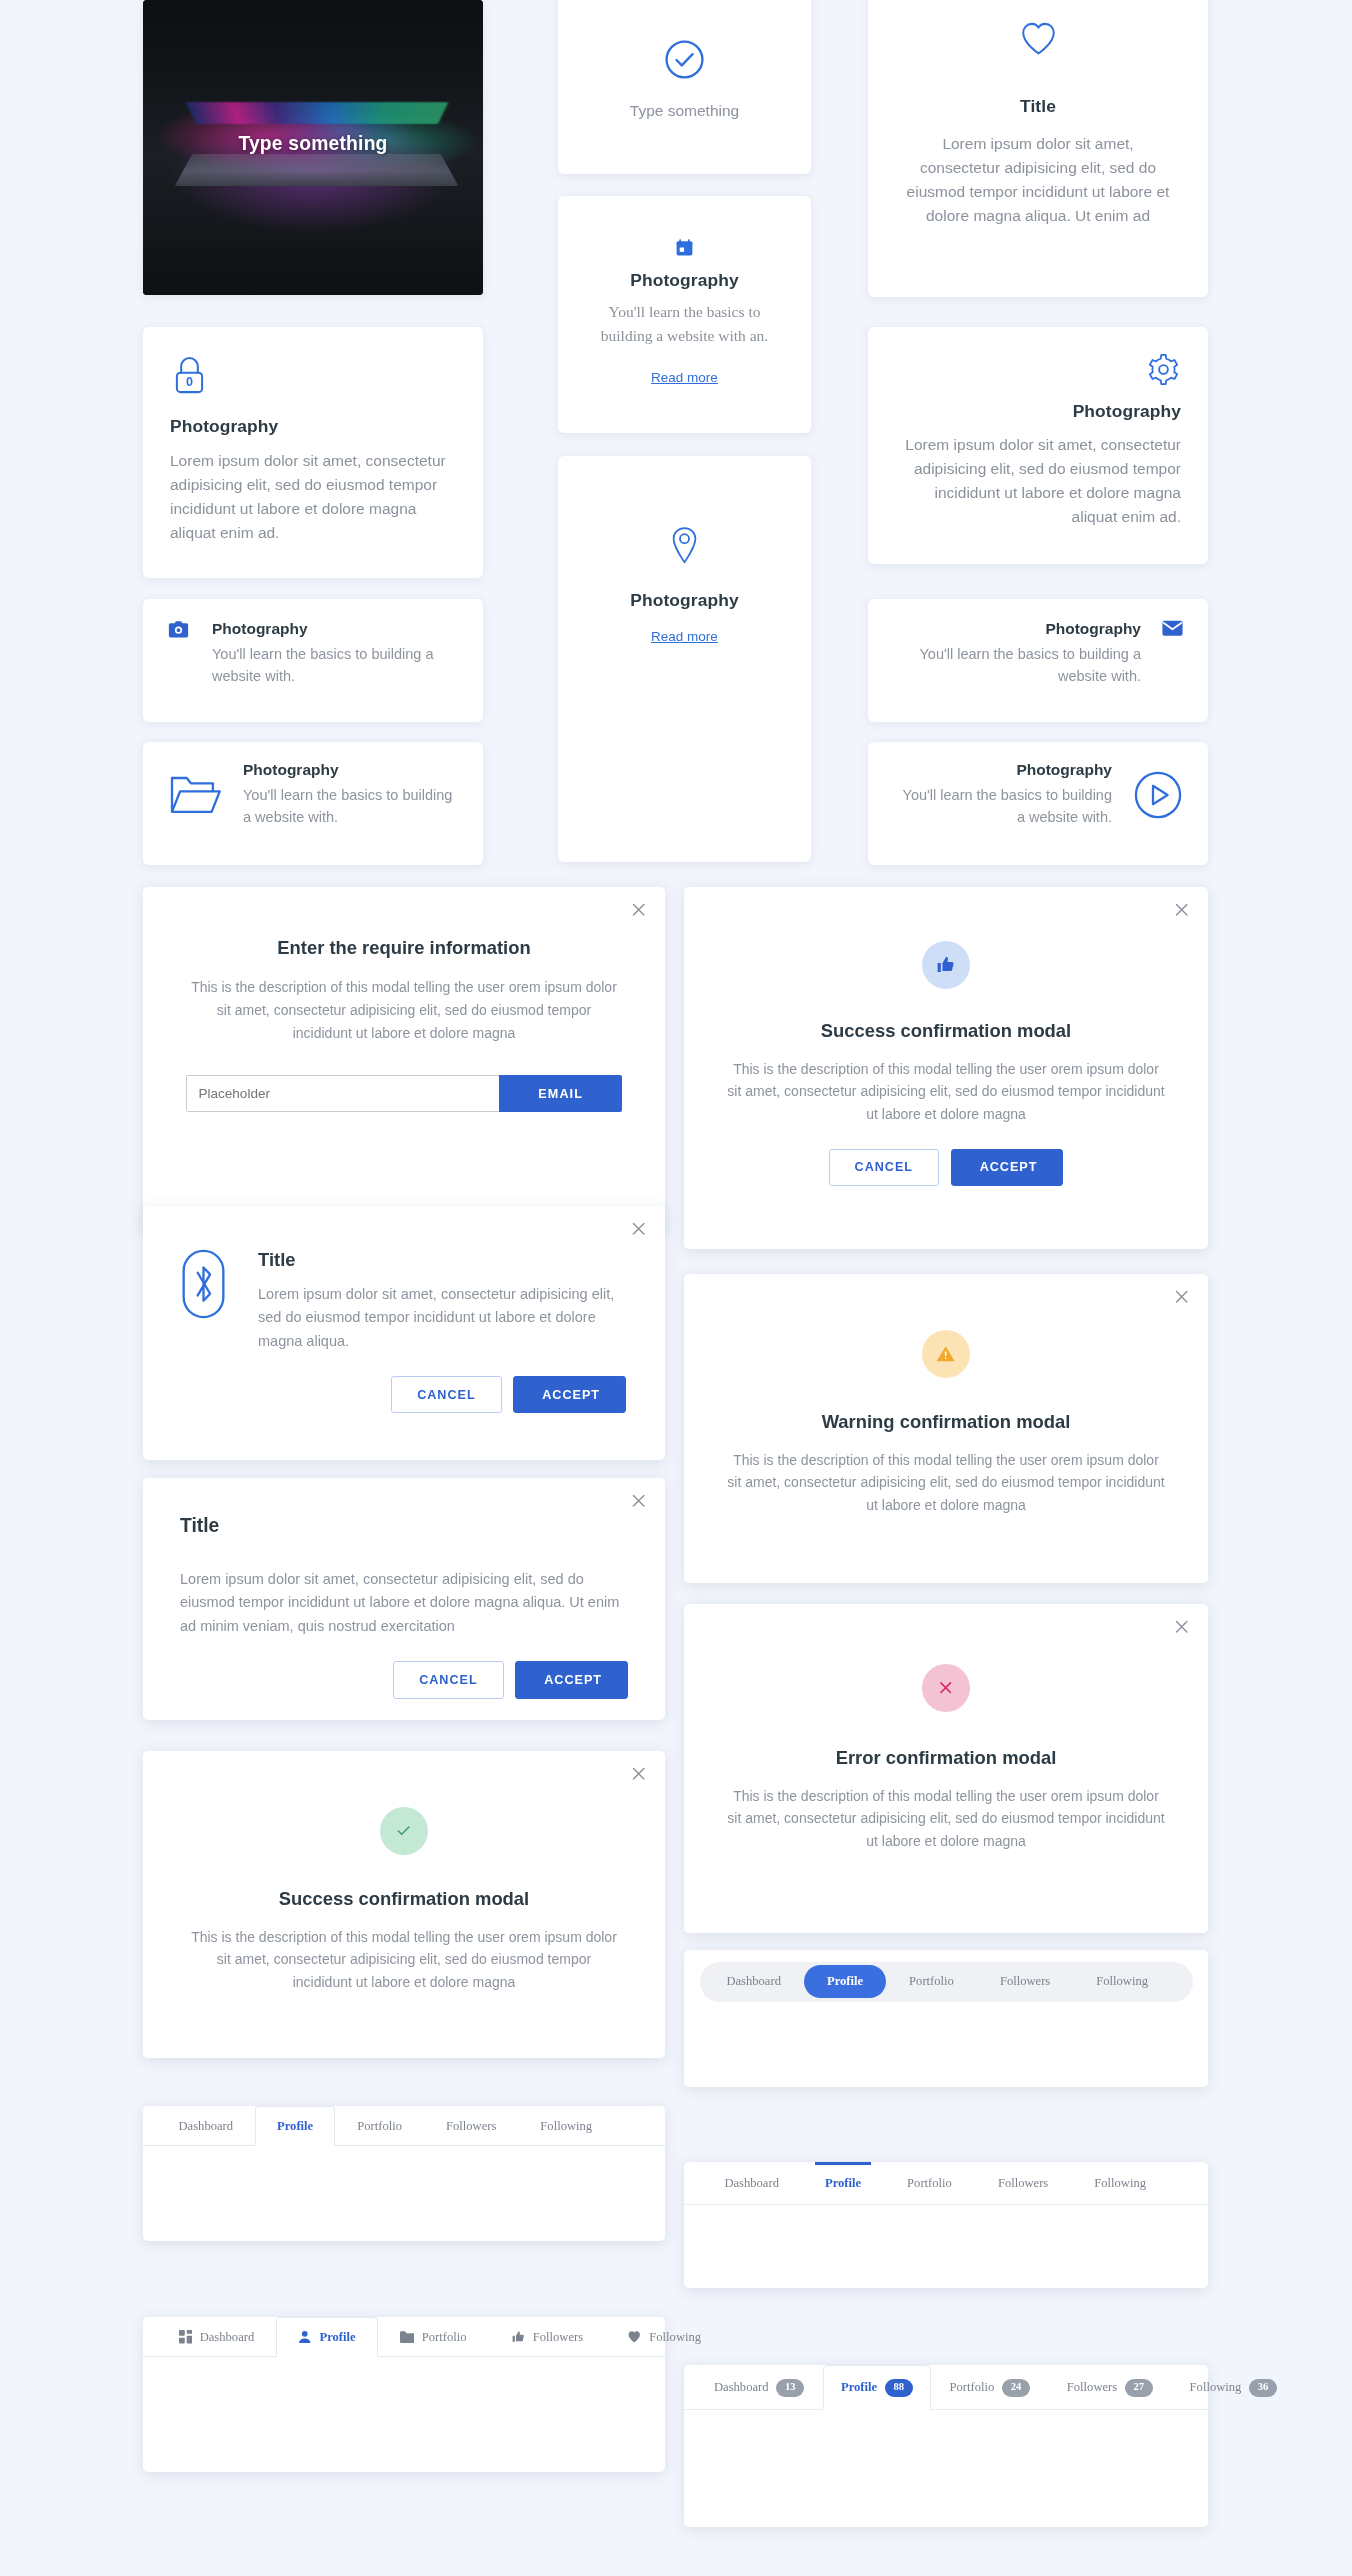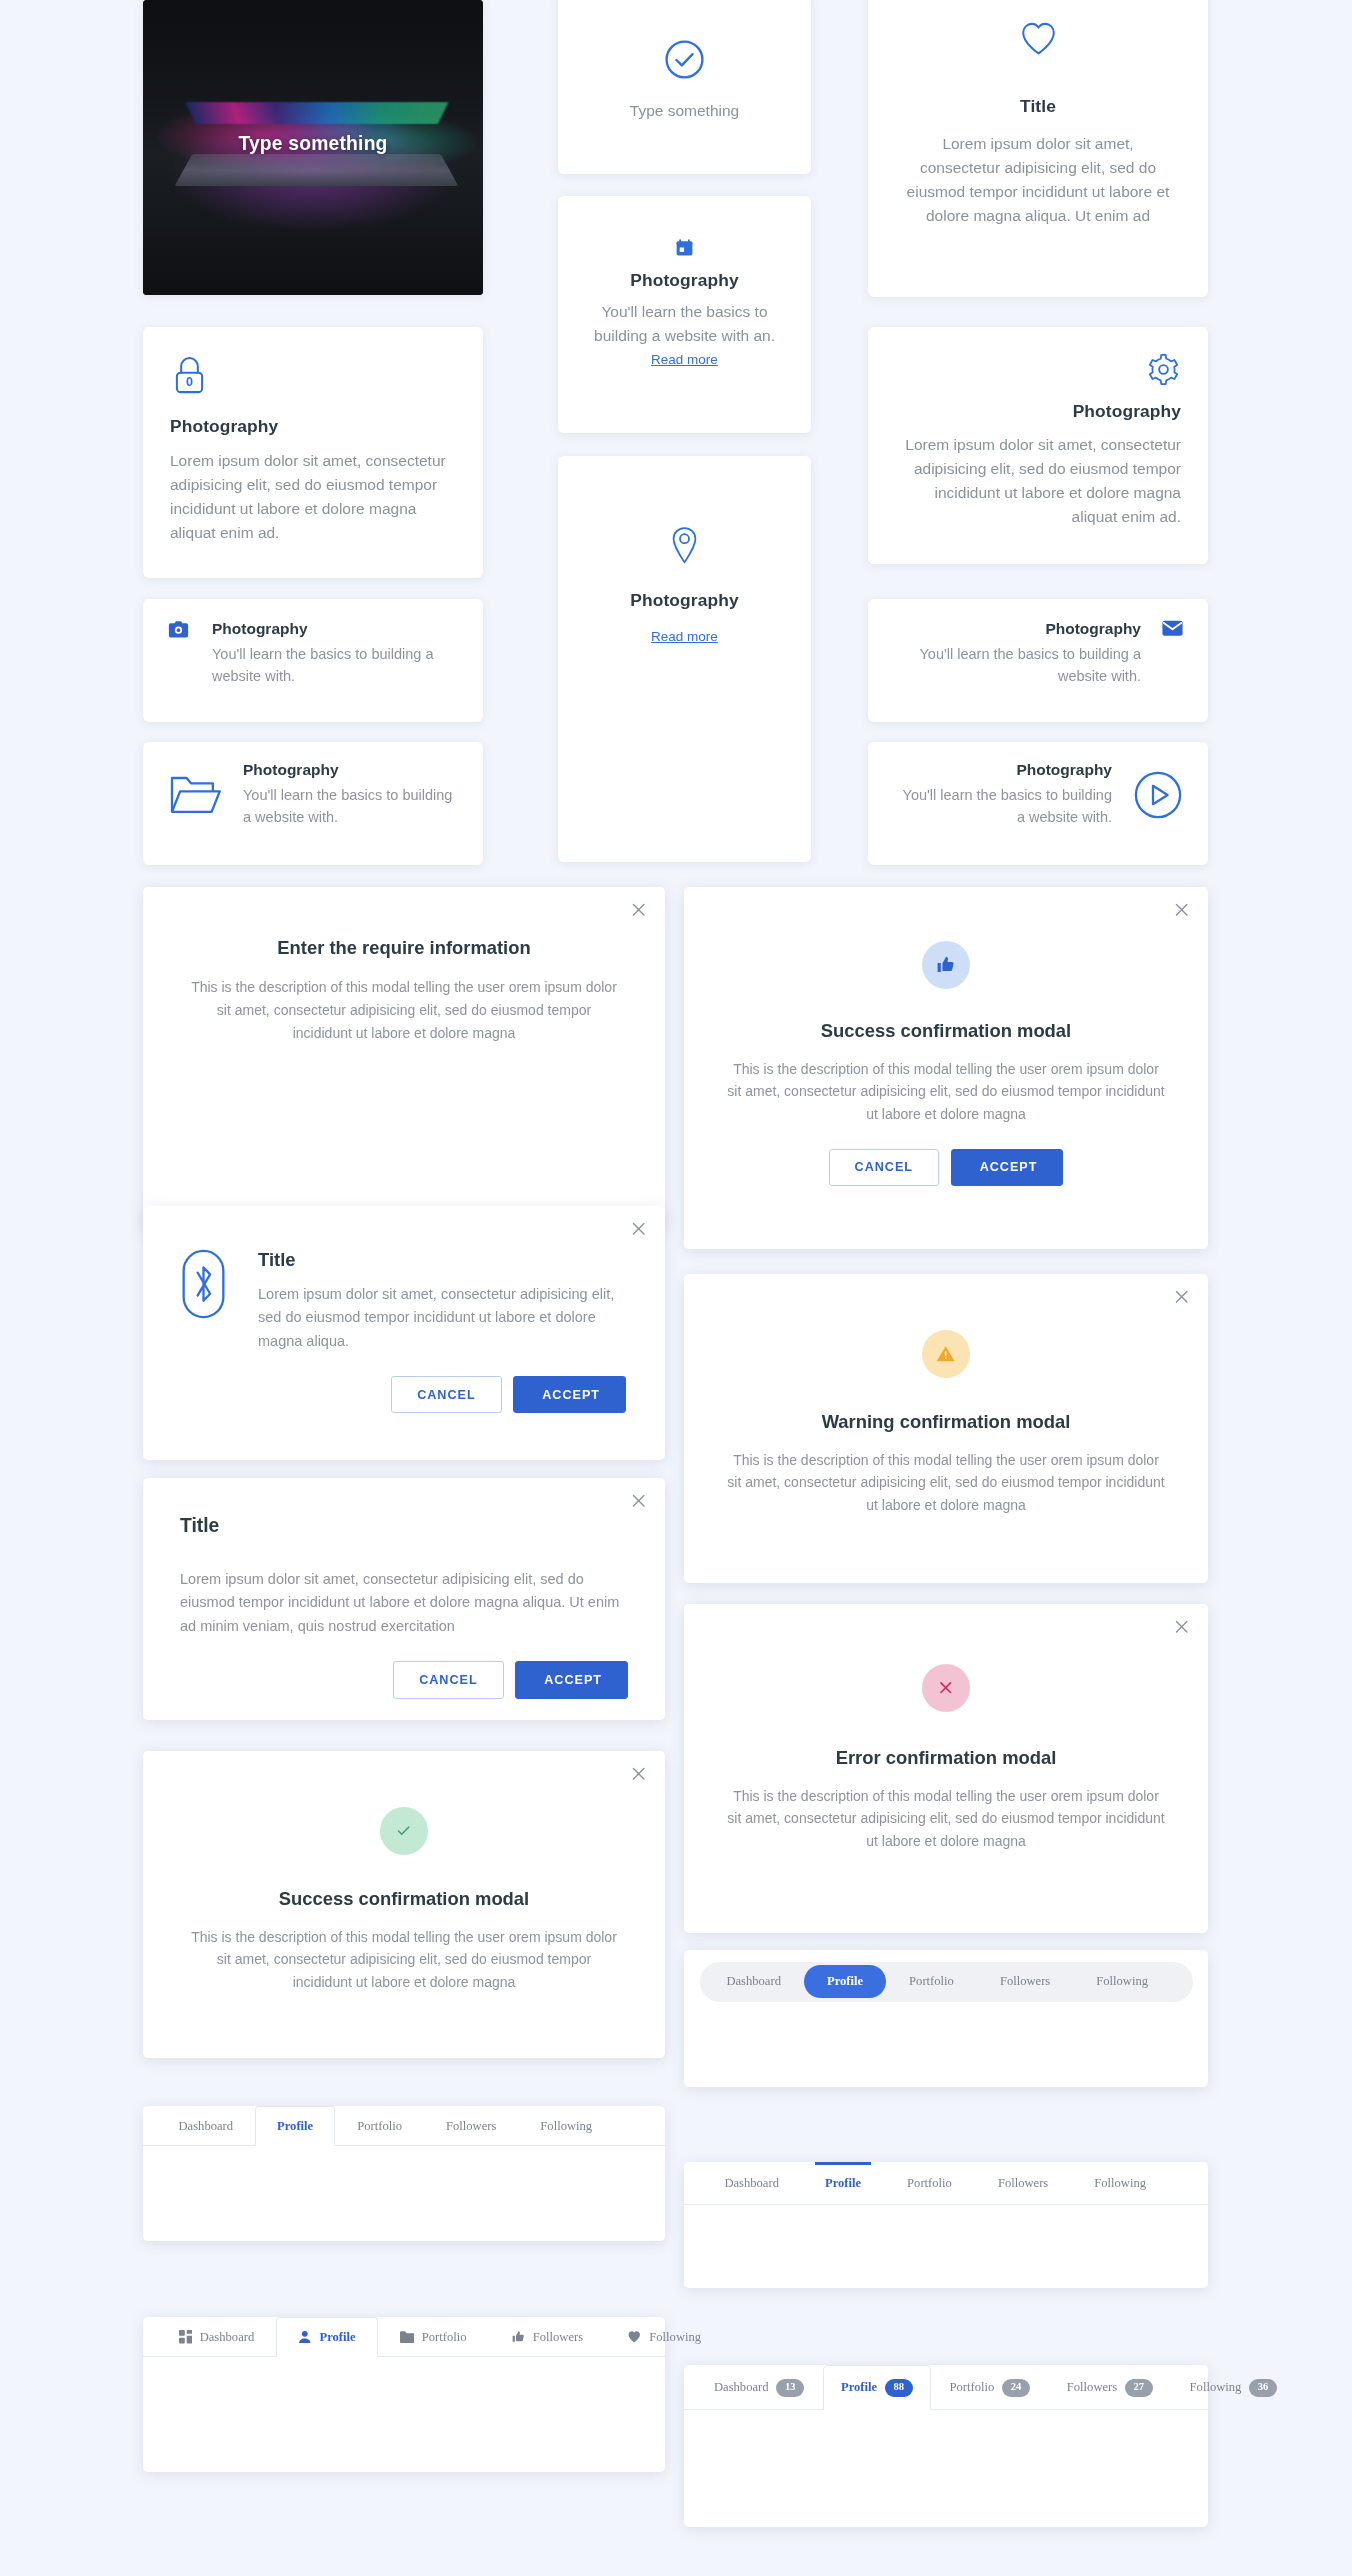--- a/index.html
+++ b/index.html
@@ -221,21 +221,21 @@
       <div style="display:flex;justify-content:center;margin-bottom:11.6px;">
         <svg width="21" height="21" viewBox="0 0 24 24" fill="#2f6fdd">
           <rect x="3" y="5" width="18" height="16" rx="2"></rect>
           <rect x="3" y="5" width="18" height="4" rx="1.5" fill="#2f6fdd"></rect>
           <rect x="6.5" y="12" width="5" height="5" fill="#fff"></rect>
           <rect x="6" y="2.5" width="2" height="4" rx="1" fill="#2f6fdd"></rect>
           <rect x="16" y="2.5" width="2" height="4" rx="1" fill="#2f6fdd"></rect>
         </svg>
       </div>
       <div class="card-title" style="margin-bottom:9.7px;">Photography</div>
-      <div class="card-text" style="margin-bottom:2px;">You'll learn the basics to building a website with an.</div>
+      <div class="card-text" style="margin-bottom:20px;font-family:Liberation Serif, serif;">You'll learn the basics to building a website with an.</div>
       <a class="read-more" href="#">Read more</a>
     </div>
   </div>
 
   <div class="card c-center" style="top:456px;height:406px;">
     <div class="center-inner" style="padding-top:70px;">
       <div style="display:flex;justify-content:center;margin-bottom:23px;">
         <svg width="35" height="41" viewBox="0 0 24 30" fill="none" stroke="#2f6fdd" stroke-width="1.3">
           <path d="M12 1.5c-4.4 0-8 3.5-8 7.9 0 5.6 8 17.1 8 17.1s8-11.5 8-17.1c0-4.4-3.6-7.9-8-7.9z" stroke-linejoin="round"></path>
           <circle cx="12" cy="9.3" r="3.3"></circle>
@@ -346,20 +346,24 @@
     </div>
   </div>
 
   <div class="modal" style="left:143px;top:887px;width:522px;height:344px;">
     <svg class="modal-close" viewBox="0 0 20 20" fill="none" stroke="currentColor" stroke-width="1.6" stroke-linecap="round">
         <path d="M4 4l12 12M16 4L4 16"></path>
       </svg>
     <div style="padding:50px 43px 0;">
       <div class="modal-h" style="margin-bottom:17.4px;">Enter the require information</div>
       <div class="modal-p" style="margin-bottom:31px;">This is the description of this modal telling the user orem ipsum dolor sit amet, consectetur adipisicing elit, sed do eiusmod tempor incididunt ut labore et dolore magna</div>
+      <div class="field-row">
+        <input class="field-input" type="text" placeholder="Placeholder" style="">
+        <button class="field-btn">EMAIL</button>
+      </div>
     </div>
   </div>
 
   <div class="modal" style="left:684px;top:887px;width:524px;height:362px;">
     <svg class="modal-close" viewBox="0 0 20 20" fill="none" stroke="currentColor" stroke-width="1.6" stroke-linecap="round">
         <path d="M4 4l12 12M16 4L4 16"></path>
       </svg>
     <div style="padding:54px 43px 0;">
       <div class="status-circle sc-blue" style="margin-bottom:31px;">
         <svg width="19.3" height="19.3" viewBox="0 0 24 24" fill="#2f62cf">

